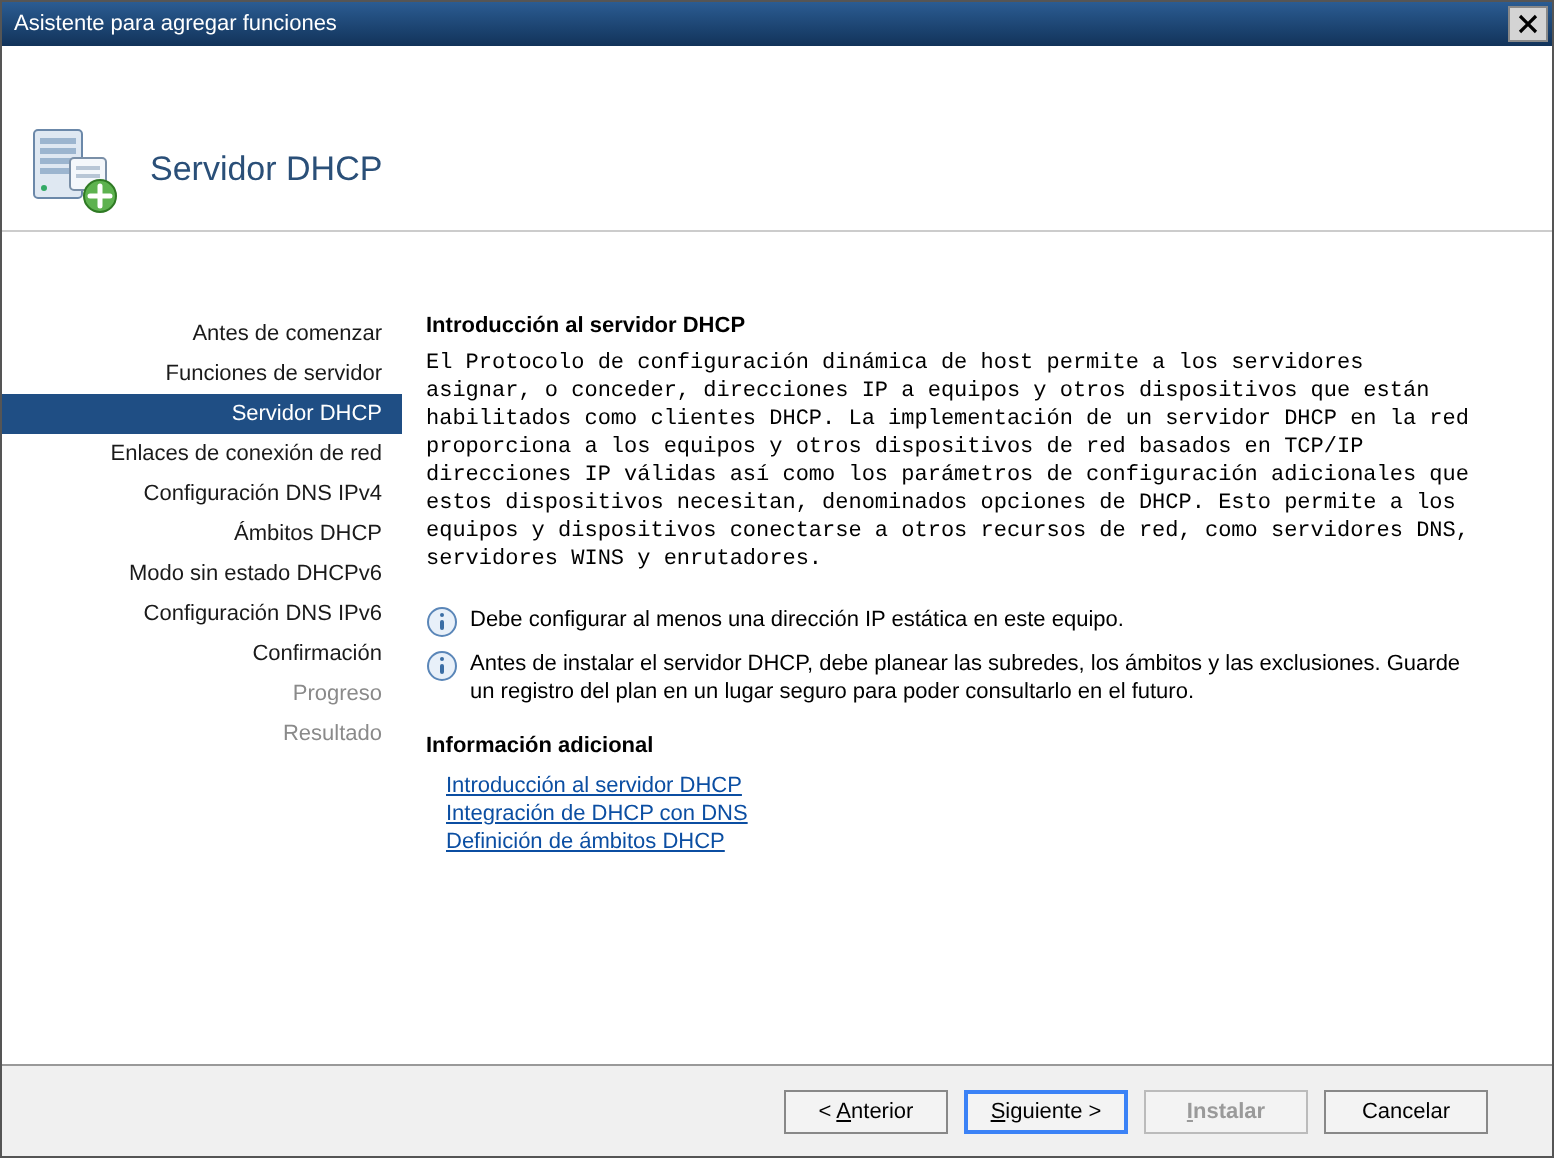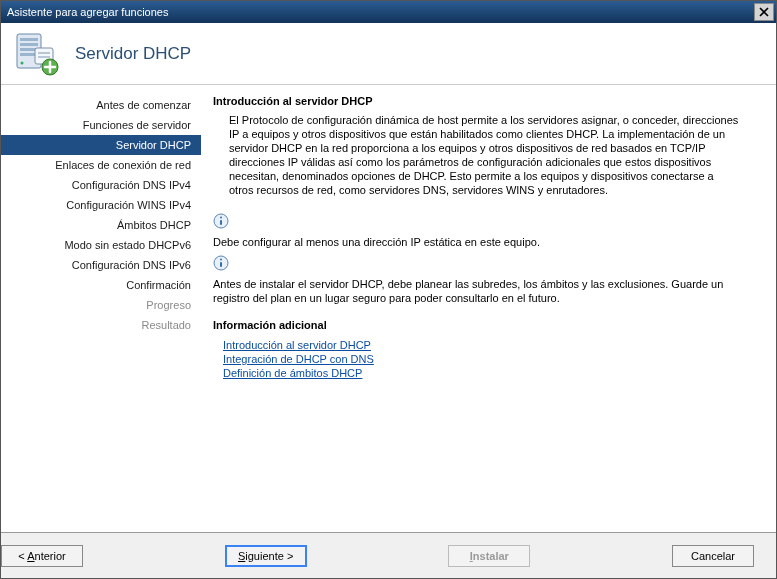--- a/index.html
+++ b/index.html
@@ -1,41 +1,41 @@
 <!DOCTYPE html>
 <html><head>
 <meta charset="utf-8">
 <style>
   * { box-sizing: border-box; }
   html, body { margin: 0; padding: 0; font-family: "Segoe UI", Tahoma, sans-serif; font-size: 11px; color: #000; }
-  .window { width: 777px; height: 579px; background: #fff; border: 1px solid #555; display: flex; flex-direction: column; }
+  .window { width: 777px; height: 579px; background: #fff; border: 1px solid #555; display: flex; flex-direction: column; gap: 31px; }
   .titlebar { height: 22px; background: linear-gradient(to bottom, #2b5c92, #12335a); color: #fff; display: flex; align-items: center; justify-content: space-between; padding: 0 2px 0 6px; font-size: 11px; }
   .titlebar .title { font-weight: normal; }
   .titlebar .controls { display: flex; }
   .titlebar .ctrl { width: 20px; height: 18px; background: #d4d4d4; border: 1px solid #888; display: flex; align-items: center; justify-content: center; cursor: pointer; }
   .titlebar .ctrl svg { display: block; }
   .header { height: 62px; background: #fff; display: flex; align-items: center; border-bottom: 1px solid #ccc; padding-left: 12px; gap: 14px; }
   .header-icon { width: 48px; height: 48px; position: relative; }
   .header-icon svg { width: 48px; height: 48px; }
   .header-title { font-size: 17px; color: #2a4f78; font-weight: normal; }
   .body { flex: 1; display: flex; overflow: hidden; }
   .sidebar { width: 200px; background: #fff; padding-top: 10px; text-align: right; }
   .side-item { display: block; padding: 3px 10px 3px 14px; color: #1a1a1a; cursor: pointer; line-height: 14px; }
   .side-item.sub { padding-left: 28px; margin-left: 16px; }
   .side-item.selected { background: #1f4e84; color: #fff; }
   .side-item.disabled { color: #8a8a8a; cursor: default; }
   .content { flex: 1; padding: 10px 36px 10px 12px; overflow: auto; }
   .content h2 { font-size: 11px; font-weight: bold; margin: 0 0 6px 0; }
-  .content p { margin: 0 0 16px 16px; line-height: 14px; }
+  .content p { margin: 0 0 16px 0; line-height: 14px; font-family: Liberation Mono, monospace; }
   .section-title { font-weight: bold; margin: 4px 0 8px 0; }
-  .info-row { display: flex; align-items: flex-start; gap: 6px; margin: 2px 0 6px 0; line-height: 14px; flex-direction: column; }
+  .info-row { display: flex; align-items: flex-start; gap: 6px; margin: 2px 0 6px 0; line-height: 14px; }
   .info-icon { width: 16px; height: 16px; flex-shrink: 0; }
   .links { margin: 6px 0 0 10px; }
   .links a { display: block; color: #0b4ea2; text-decoration: underline; margin: 2px 0; cursor: pointer; }
-  .footer { height: 46px; border-top: 1px solid #999; background: #f0f0f0; display: flex; align-items: center; justify-content: space-between; padding-right: 22px; gap: 8px; }
+  .footer { height: 46px; border-top: 1px solid #999; background: #f0f0f0; display: flex; align-items: center; justify-content: flex-end; padding-right: 32px; gap: 8px; }
   .btn { min-width: 82px; height: 22px; background: #f3f3f3; border: 1px solid #888; font-size: 11px; padding: 0 10px; cursor: pointer; }
   .btn:disabled { color: #9a9a9a; cursor: default; border-color: #bbb; font-weight: bold; }
   .btn.default { border: 2px solid #3b82f6; padding: 0 9px; }
   .u { text-decoration: underline; }
 </style>
 </head>
 <body>
 
 <div class="window">
 
@@ -71,21 +71,20 @@
     <div class="header-title">Servidor DHCP</div>
   </div>
 
   <div class="body">
     <div class="sidebar" id="sidebar">
         <div class="side-item">Antes de comenzar</div>
         <div class="side-item">Funciones de servidor</div>
         <div class="side-item selected">Servidor DHCP</div>
         <div class="side-item sub">Enlaces de conexión de red</div>
         <div class="side-item sub">Configuración DNS IPv4</div>
-        <div class="side-item sub">Configuración WINS IPv4</div>
         <div class="side-item sub">Ámbitos DHCP</div>
         <div class="side-item sub">Modo sin estado DHCPv6</div>
         <div class="side-item sub">Configuración DNS IPv6</div>
         <div class="side-item">Confirmación</div>
         <div class="side-item disabled">Progreso</div>
         <div class="side-item disabled">Resultado</div>
       </div>
 
     <div class="content">
       <h2>Introducción al servidor DHCP</h2>

